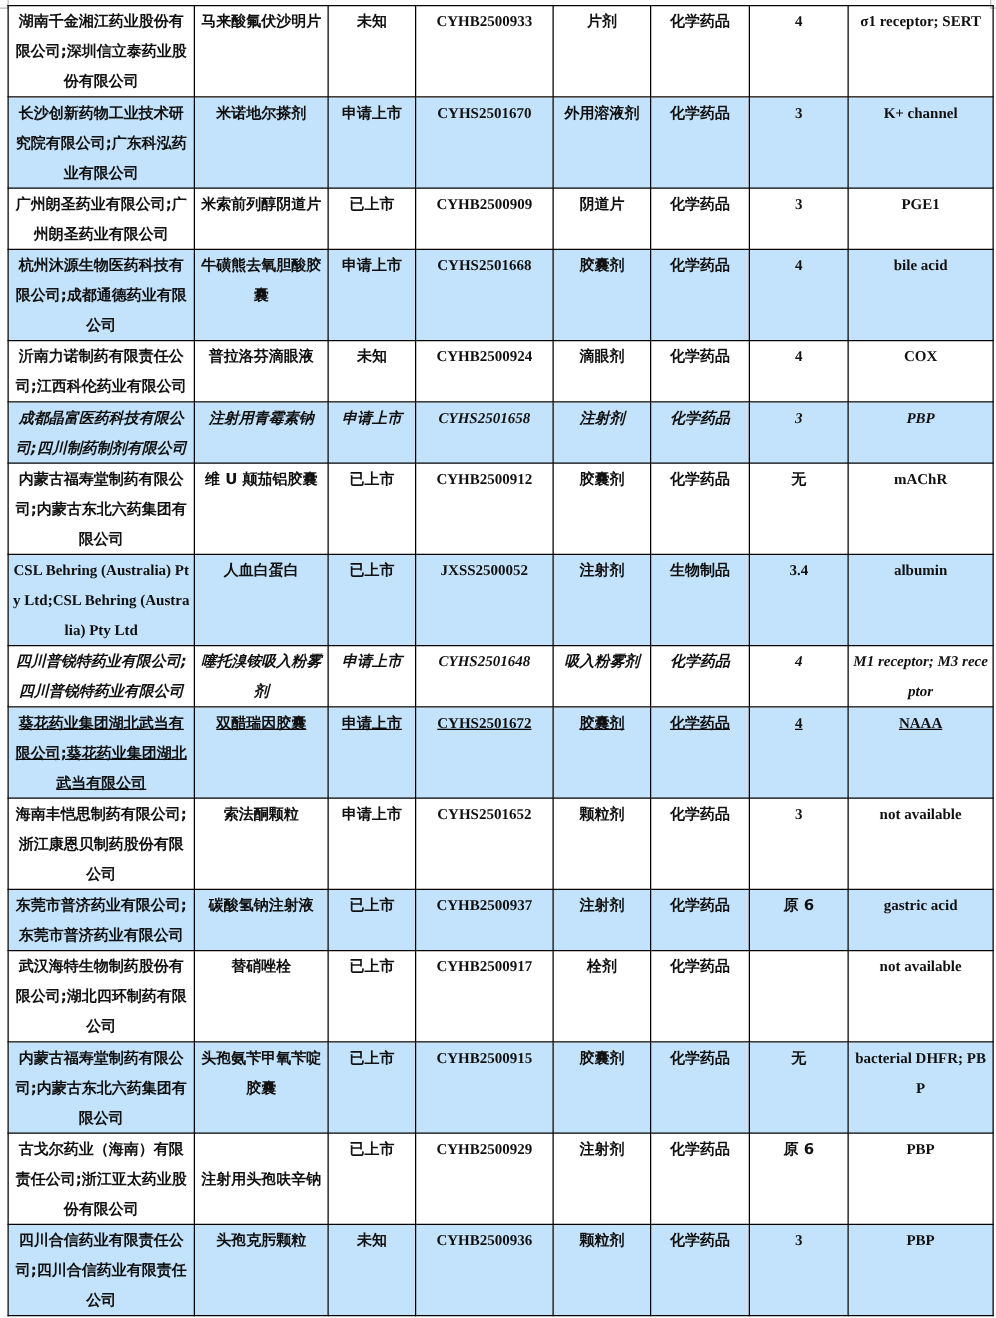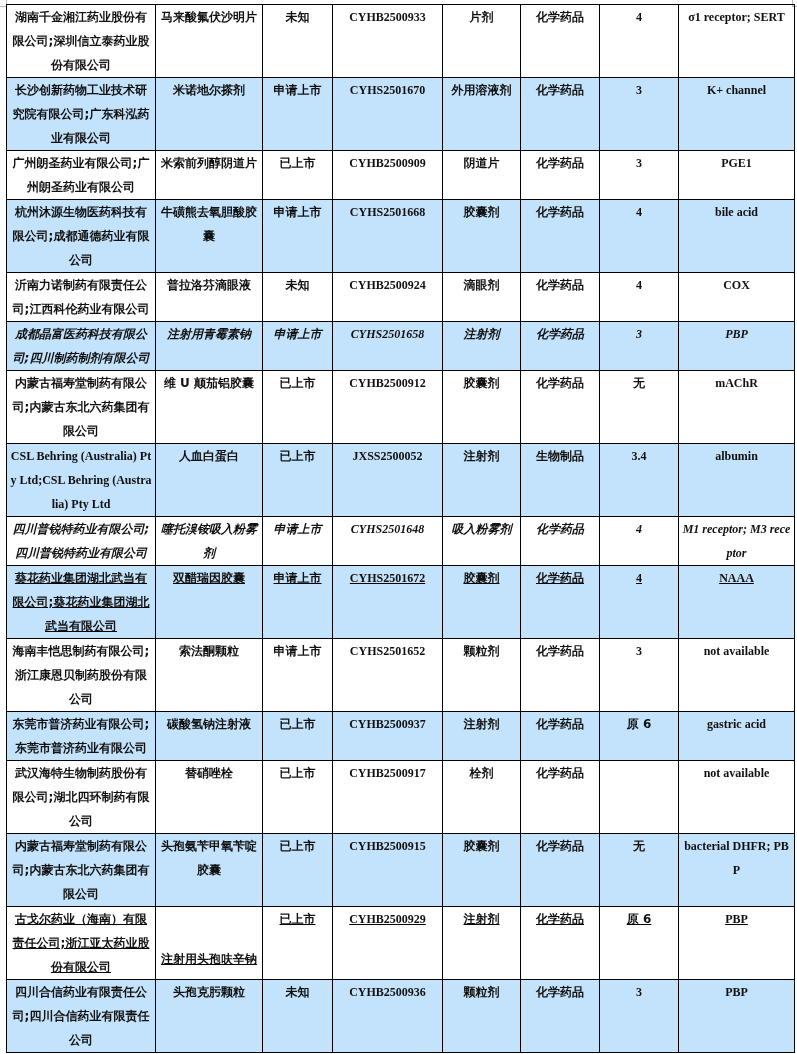--- a/index.html
+++ b/index.html
@@ -171,23 +171,23 @@
     <tr class="shaded" style="height: 73px;">
         <td class="cjk">内蒙古福寿堂制药有限公司;内蒙古东北六药集团有限公司</td>
         <td class="cjk">头孢氨苄甲氧苄啶胶囊</td>
         <td class="cjk">已上市</td>
         <td class="latin">CYHB2500915</td>
         <td class="cjk">胶囊剂</td>
         <td class="cjk">化学药品</td>
         <td class="cjk">无</td>
         <td class="latin">bacterial DHFR; PBP</td>
       </tr>
-    <tr style="height: 73px; text-decoration: underline;">
+    <tr style="height: 73px;">
         <td class="cjk">古戈尔药业（海南）有限责任公司;浙江亚太药业股份有限公司</td>
-        <td class="cjk" style="padding-top:40px">注射用头孢呋辛钠</td>
+        <td class="cjk" style="padding-top:24px">注射用头孢呋辛钠</td>
         <td class="cjk">已上市</td>
         <td class="latin">CYHB2500929</td>
         <td class="cjk">注射剂</td>
         <td class="cjk">化学药品</td>
         <td class="cjk">原 6</td>
         <td class="latin">PBP</td>
       </tr>
     <tr class="shaded" style="height: 72px;">
         <td class="cjk">四川合信药业有限责任公司;四川合信药业有限责任公司</td>
         <td class="cjk name-cell">头孢克肟颗粒</td>

